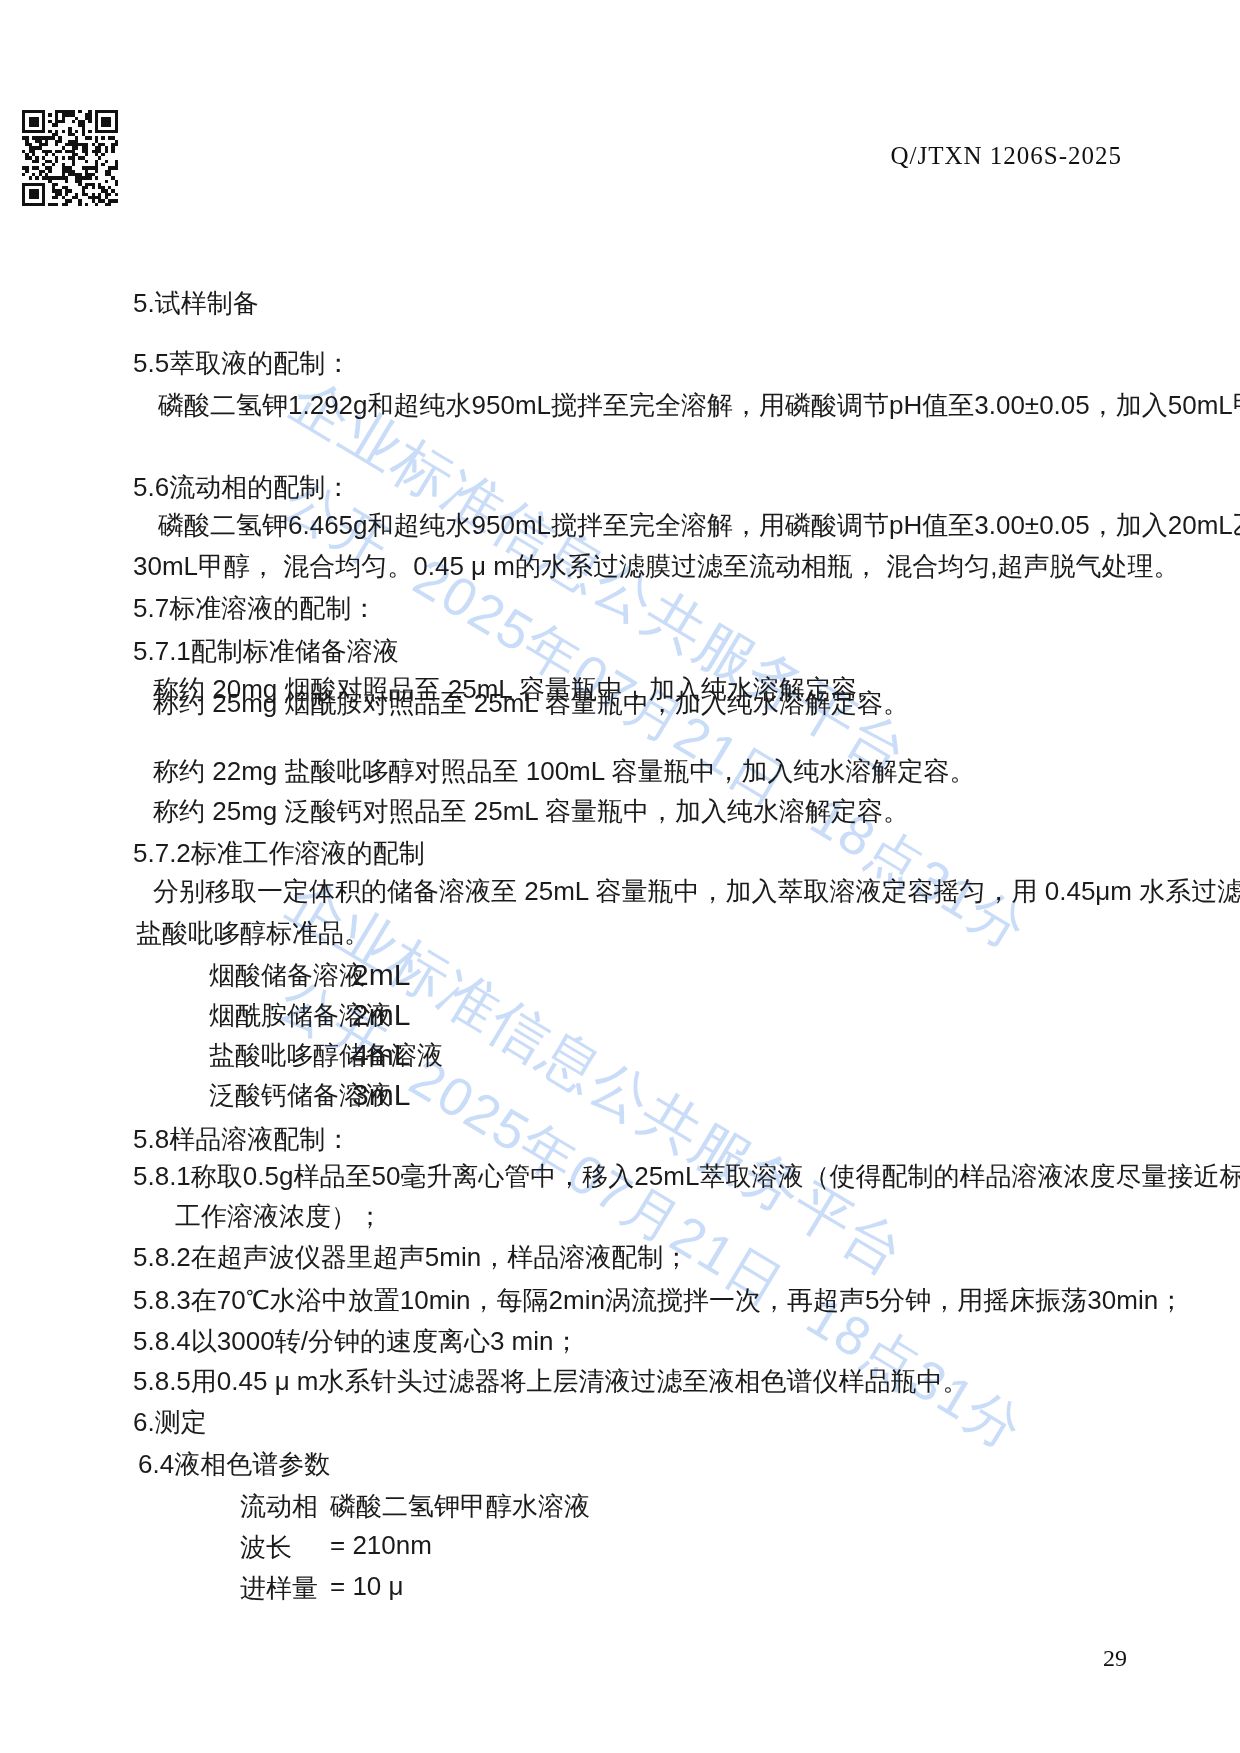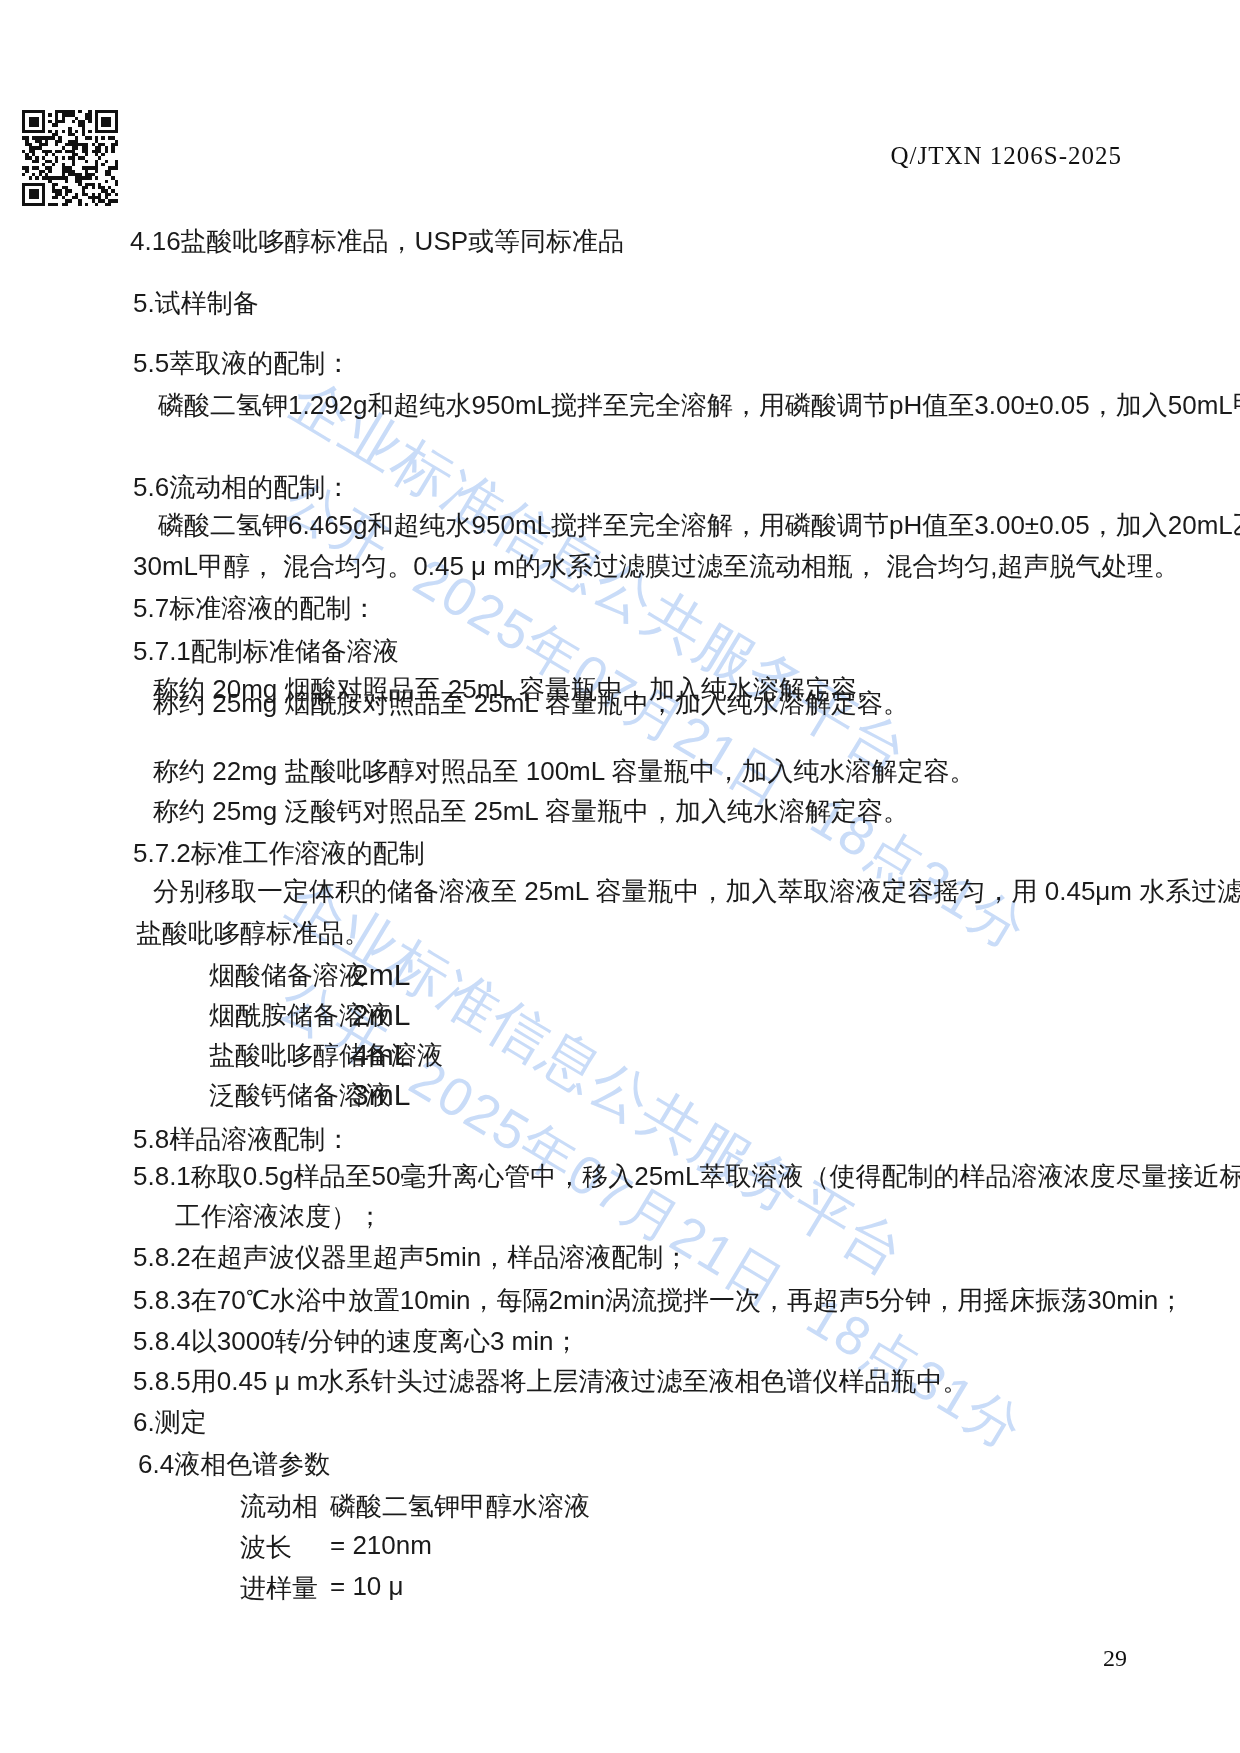--- a/index.html
+++ b/index.html
@@ -459,23 +459,20 @@
   <div class="watermark wm1">
     <div class="wm-line1">企业标准信息公共服务平台</div>
     <div class="wm-line2">公开 2025年07月21日 18点31分</div>
   </div>
 
   <div class="watermark wm2">
     <div class="wm-line1">企业标准信息公共服务平台</div>
     <div class="wm-line2">公开 2025年07月21日 18点31分</div>
   </div>
 
-  <div class="line" style="top:226px;left:130px;">
-    <span class="num num-w40">4.16</span><span>盐酸吡哆醇标准品，USP或等同标准品</span>
-  </div>
 
   <div class="line" style="top:288px;left:133px;">5.试样制备</div>
 
   <div class="line" style="top:348px;left:133px;">
     <span class="num num-w34">5.5</span><span>萃取液的配制：</span>
   </div>
   <div class="line" style="top:390px;left:158px;">磷酸二氢钾1.292g和超纯水950mL搅拌至完全溶解，用磷酸调节pH值至3.00±0.05，加入50mL甲醇，</div>
 
   <div class="line" style="top:472px;left:133px;">
     <span class="num num-w34">5.6</span><span>流动相的配制：</span>

